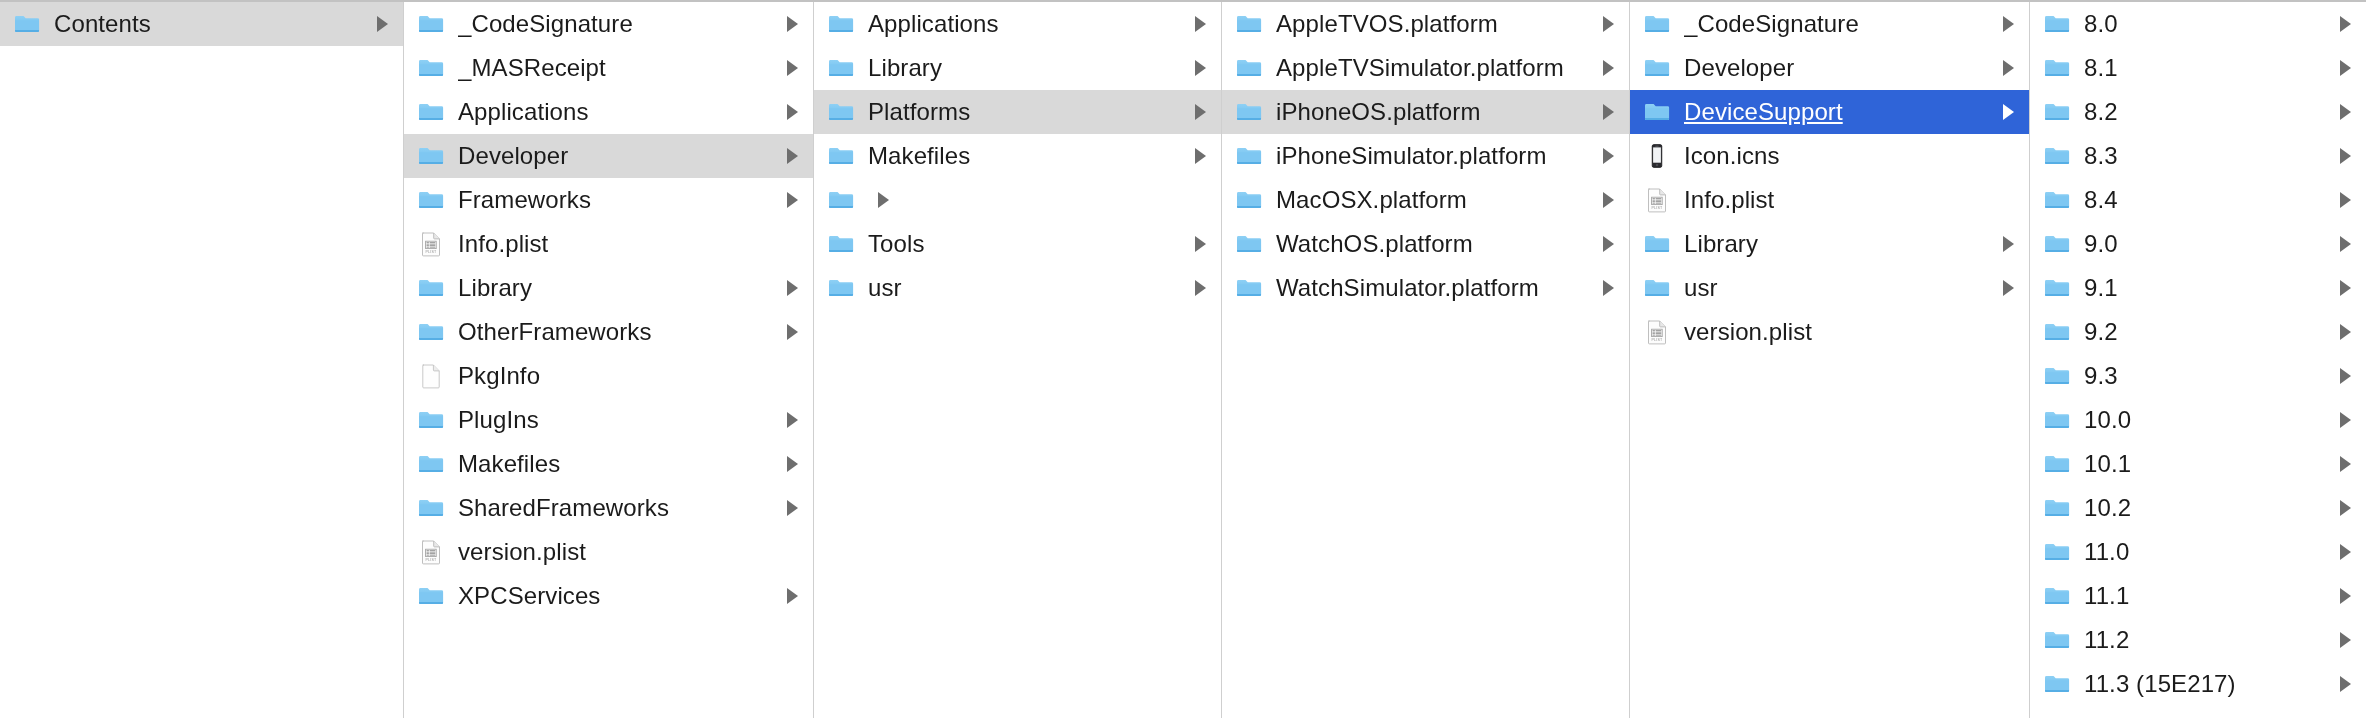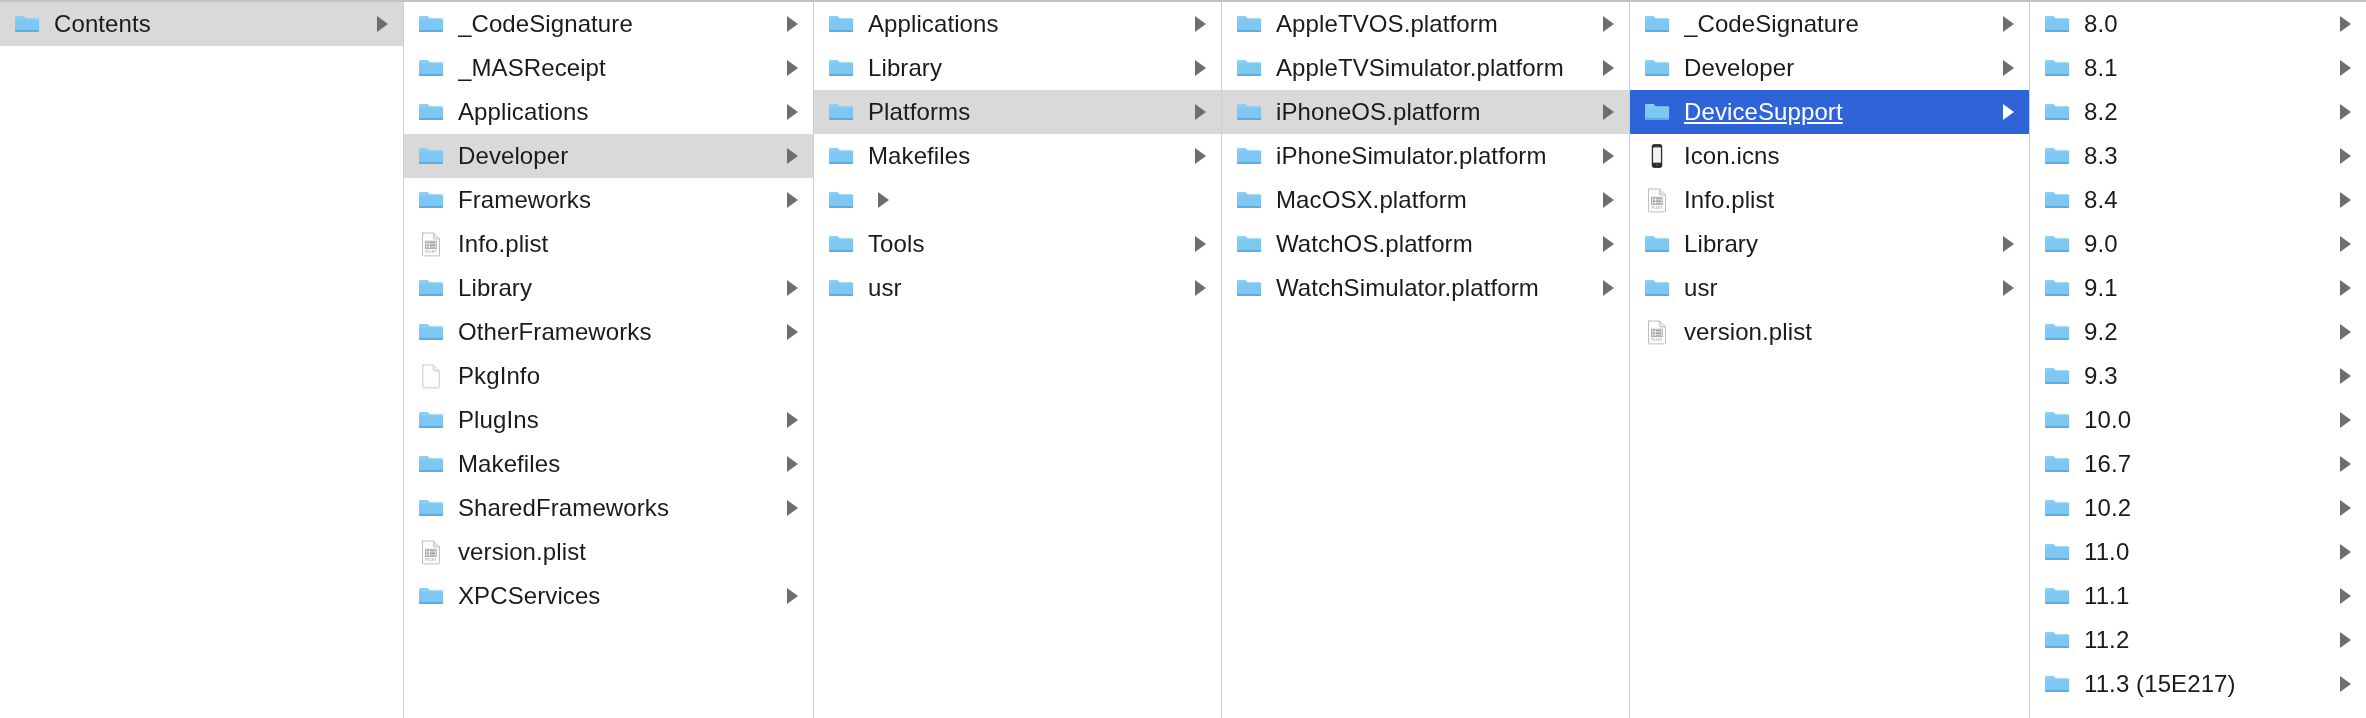--- a/index.html
+++ b/index.html
@@ -907,21 +907,21 @@
               <linearGradient id="fg" x1="0" y1="0" x2="0" y2="1">
                 <stop offset="0" stop-color="#8ed0f5"></stop>
                 <stop offset="1" stop-color="#63b8ec"></stop>
               </linearGradient>
             </defs>
             <path d="M1 6.5a1.4 1.4 0 0 1 1.4-1.4h7.2l2.1 2.1h12a1.4 1.4 0 0 1 1.4 1.4v11.1a1.4 1.4 0 0 1-1.4 1.4H2.4A1.4 1.4 0 0 1 1 19.7z" fill="url(#fg)"></path>
             <path d="M1 9.2h24v10.5a1.4 1.4 0 0 1-1.4 1.4H2.4A1.4 1.4 0 0 1 1 19.7z" fill="#7ec7f2"></path>
             <path d="M1 19.1h24v.6a1.4 1.4 0 0 1-1.4 1.4H2.4A1.4 1.4 0 0 1 1 19.7z" fill="#56aee5"></path>
           </svg>
         </span>
-        <span class="label">16.7</span>
+        <span class="label">10.1</span>
         <span class="chevron"></span>
       </div>
       <div class="row">
         <span class="icon">
           <svg viewBox="0 0 26 26" xmlns="http://www.w3.org/2000/svg">
             <defs>
               <linearGradient id="fg" x1="0" y1="0" x2="0" y2="1">
                 <stop offset="0" stop-color="#8ed0f5"></stop>
                 <stop offset="1" stop-color="#63b8ec"></stop>
               </linearGradient>

